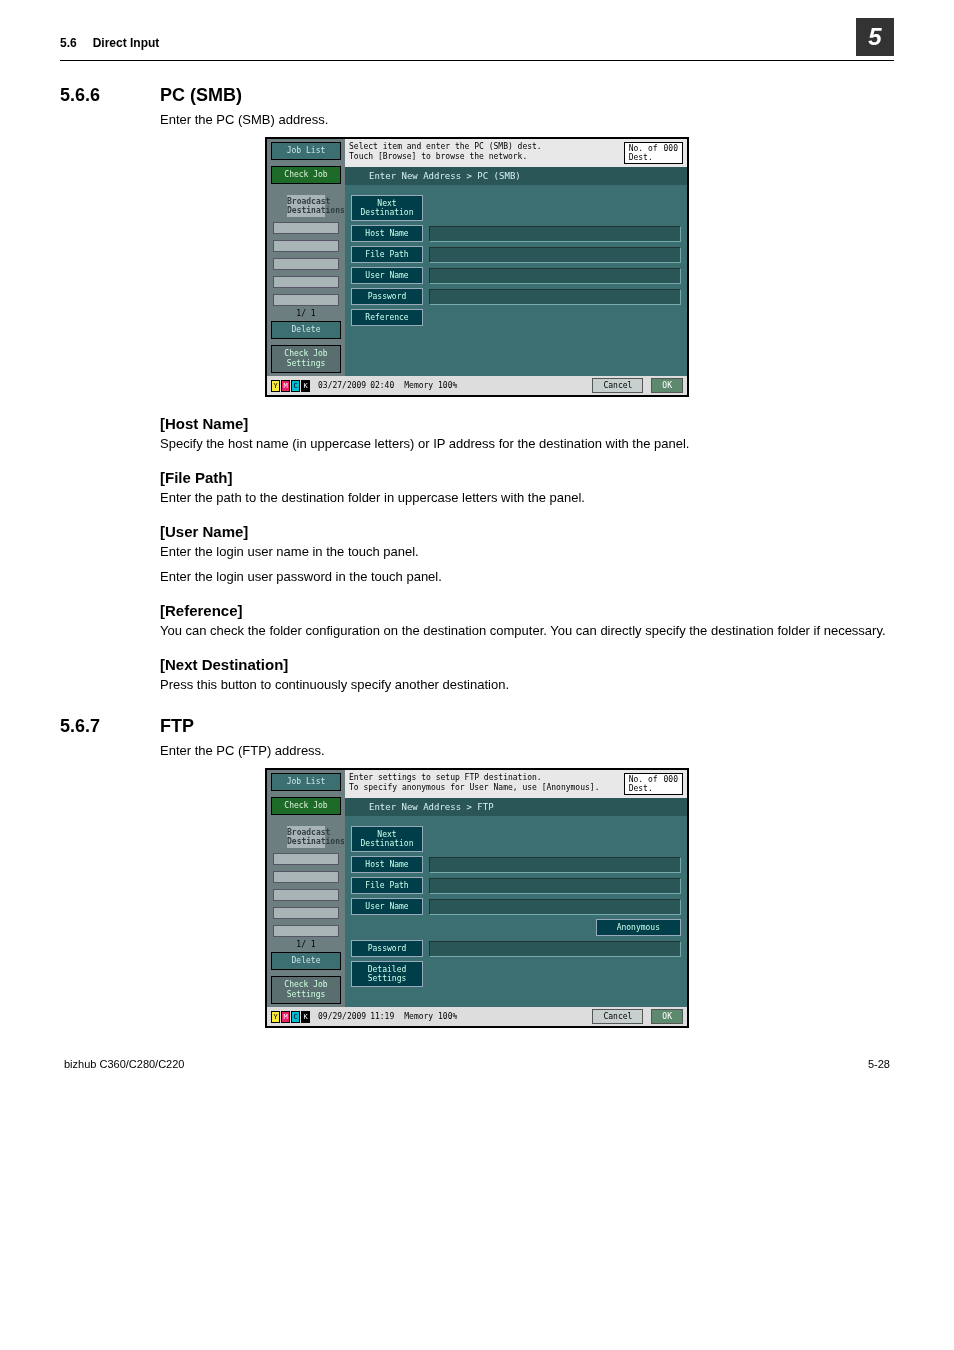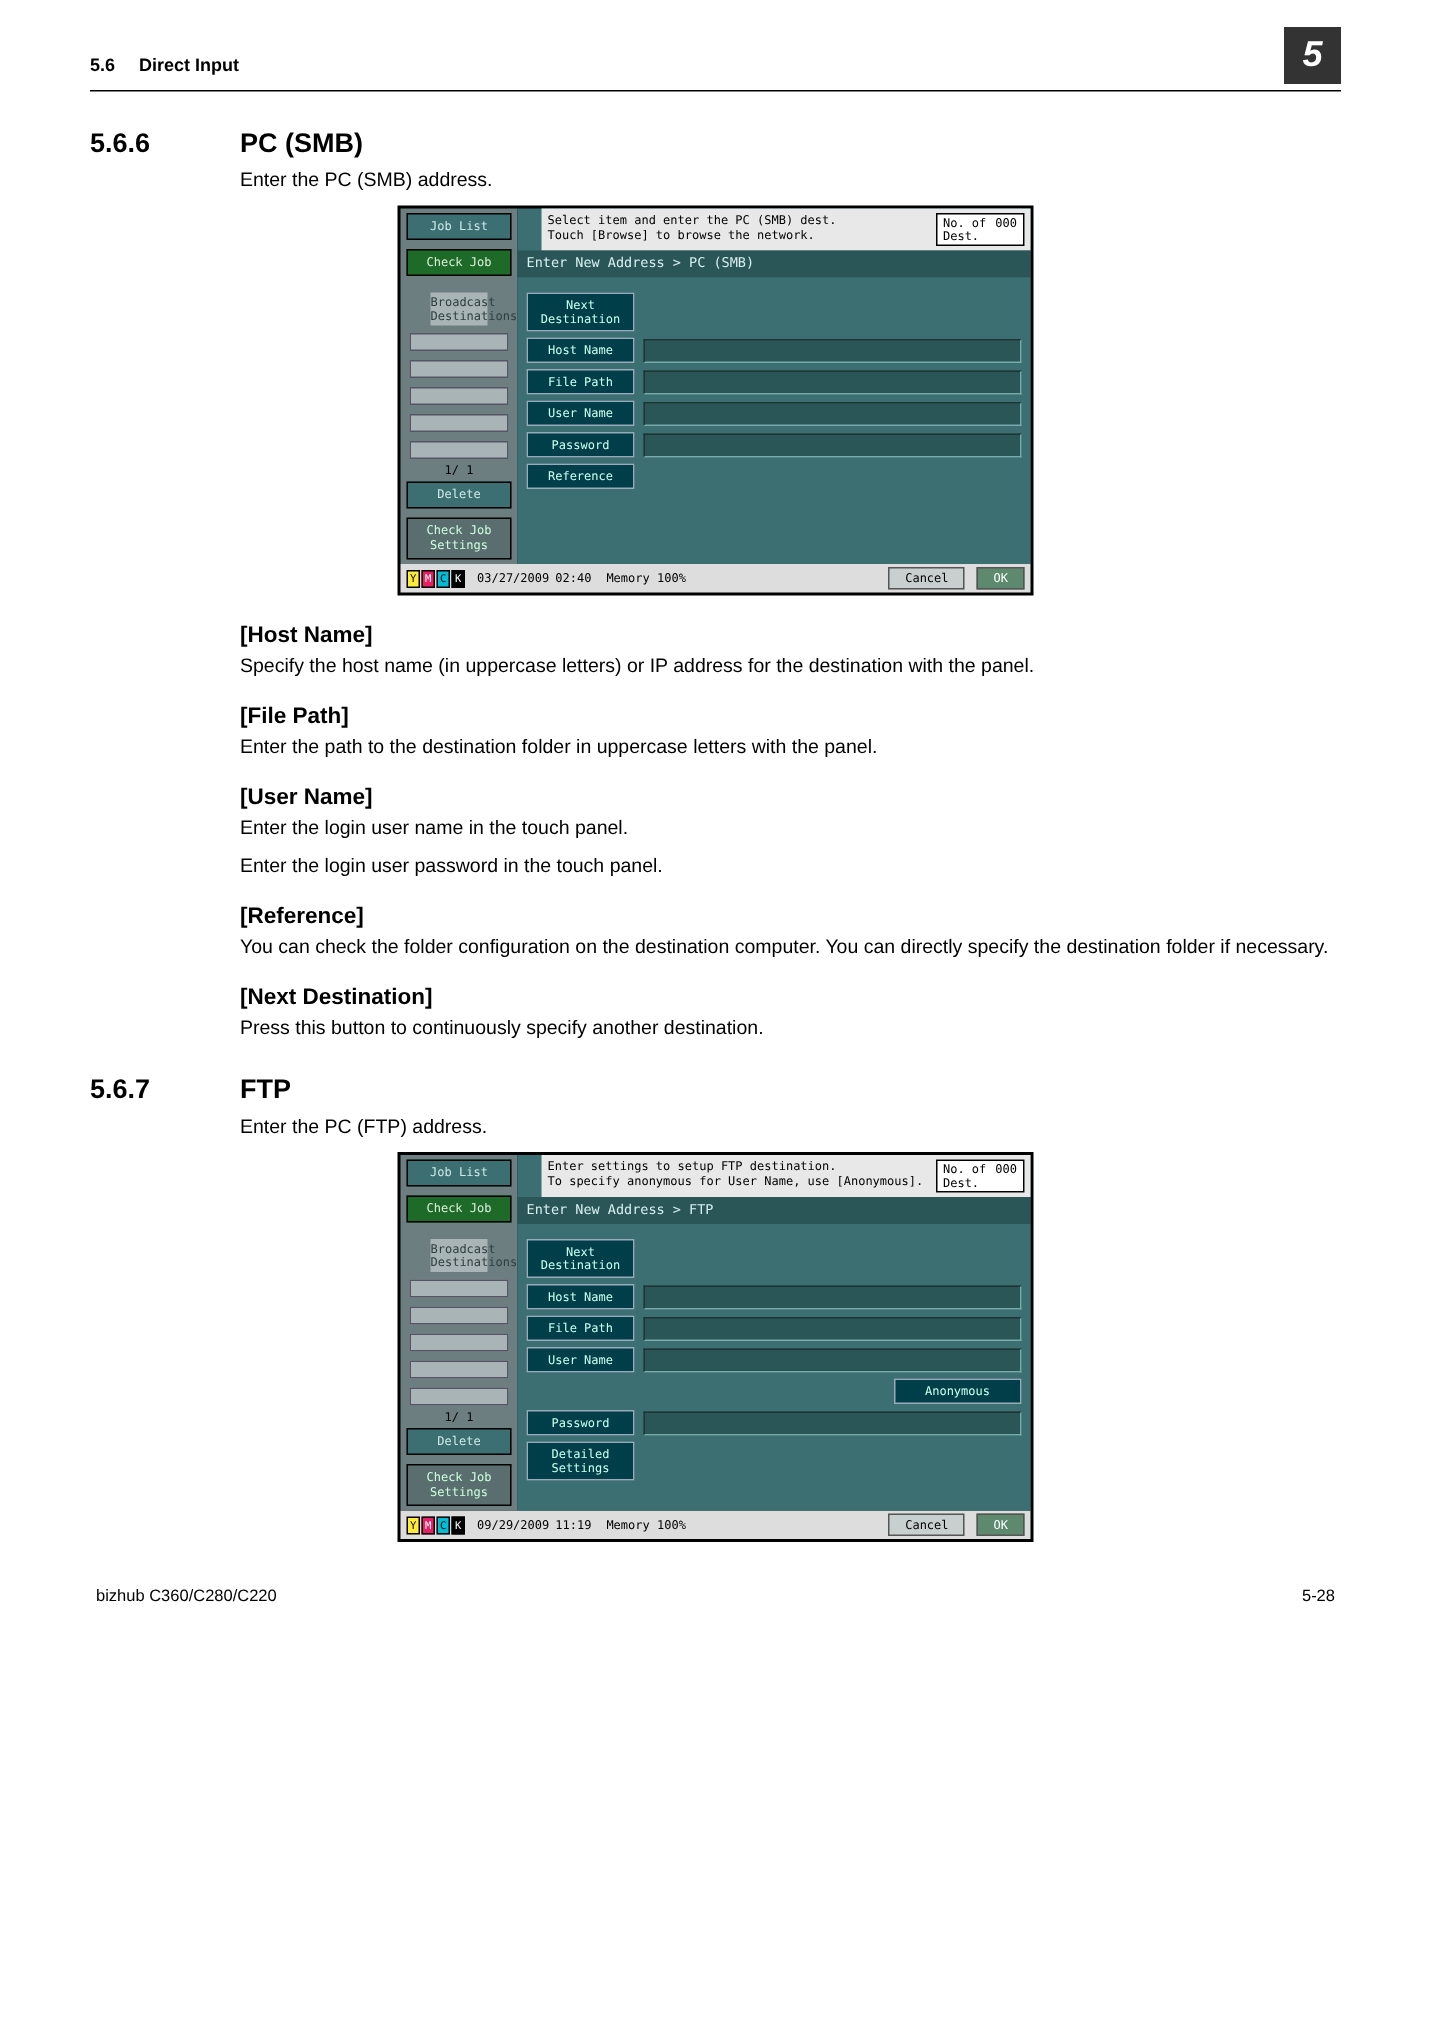--- a/index.html
+++ b/index.html
@@ -26,27 +26,27 @@
   .screenshot-wrap{display:flex;justify-content:center;margin:8px 0 14px 0;}
   
   .scr{width:420px;background:#000;padding:2px;font-family:"Lucida Console",Monaco,monospace;font-size:9px;color:#dfe7e8;}
   .scr-top{display:flex;}
   .side{width:78px;background:var(--gray);}
   .side-col{display:flex;flex-direction:column;}
   .btn3d{background:var(--teal);border:1px solid #000;margin:3px 4px;padding:3px 0;text-align:center;color:#cfe8e9;font-size:8px;line-height:10px;}
   .btn3d.green{background:#1e6a28;color:#d9f0da;}
   .btn3d.grayb{background:#5a6e70;color:#cfd;}
   .side-spacer{height:6px;}
-  .side-label{color:#2e3e40;font-size:8px;text-align:center;padding:2px 0;background:var(--gray-light);margin:2px 20px;}
+  .side-label{color:#2e3e40;font-size:8px;text-align:center;padding:2px 0;background:var(--gray-light);margin:2px 20px;font-weight:bold;}
   .slot{background:var(--gray-light);height:10px;margin:3px 6px;border:1px solid #556;}
   .main{flex:1;background:var(--teal);display:flex;flex-direction:column;}
-  .main-top{background:#e8e8e8;color:#000;padding:3px 4px;font-size:8px;display:flex;margin-left:16px;}
+  .main-top{background:#e8e8e8;color:#000;padding:3px 4px;font-size:8px;display:flex;}
   .main-top .msg{flex:1;line-height:10px;}
   .main-top .count{border:1px solid #000;padding:1px 4px;margin-left:6px;background:#fff;font-size:8px;display:flex;gap:6px;}
-  .crumb{background:var(--teal-dark);padding:4px 6px;color:#d8eff0;font-size:9px;}
+  .crumb{background:var(--teal-dark);padding:4px 24px;color:#d8eff0;font-size:9px;}
   .content{background:var(--teal);padding:6px;flex:1;}
   .row{display:flex;align-items:center;margin:4px 0;}
   .fld-btn{background:var(--btn);border:1px solid #9ab;padding:3px 6px;min-width:58px;color:#cfe;text-align:center;font-size:8px;}
   .fld-val{flex:1;background:var(--teal-dark);height:14px;margin-left:6px;border-top:1px solid #203434;border-left:1px solid #203434;border-bottom:1px solid #7aa;border-right:1px solid #7aa;}
   .right-btn{background:var(--btn);border:1px solid #9ab;padding:3px 20px;color:#cfe;font-size:8px;margin-left:auto;}
   .status{background:#ddd;color:#000;display:flex;align-items:center;padding:2px 4px;font-size:8px;gap:4px;}
   .toner{display:flex;gap:1px;margin-right:4px;}
   .toner span{display:inline-block;width:7px;height:10px;border:1px solid #000;line-height:10px;font-size:7px;text-align:center;}
   .toner .y{background:#ffeb3b;color:#000;}
   .toner .m{background:#e91e63;color:#fff;}

